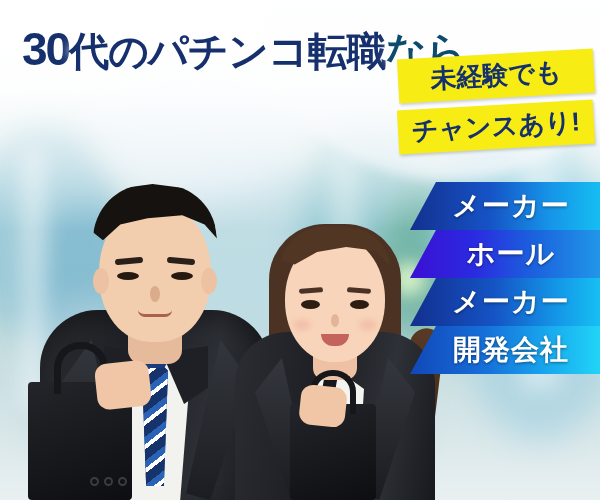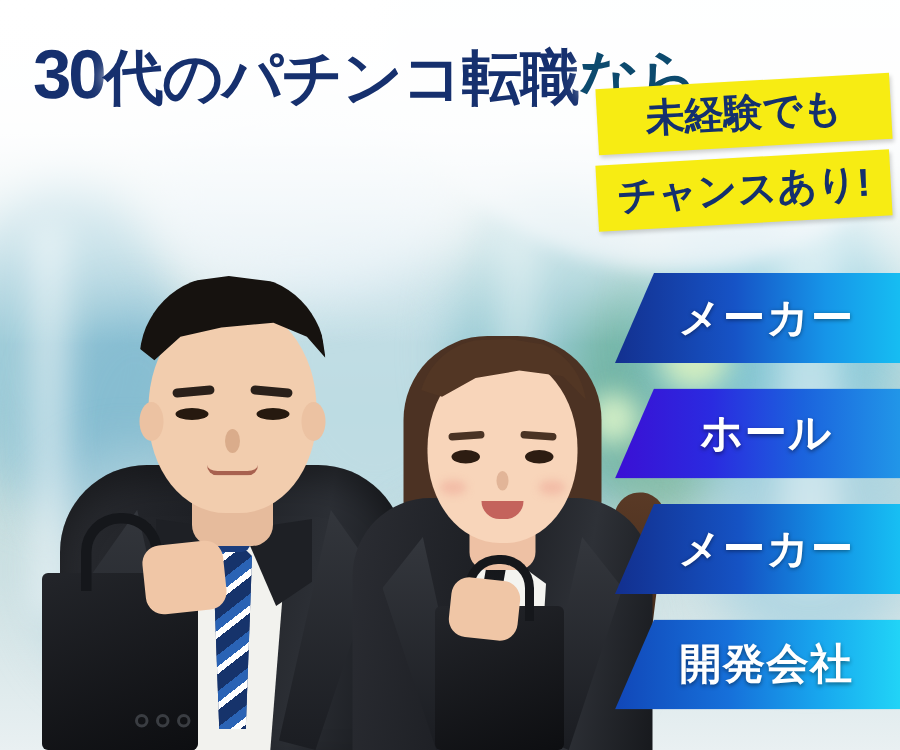--- a/index.html
+++ b/index.html
@@ -215,21 +215,21 @@
     font-size:26px;font-weight:700;letter-spacing:0px;
     padding:4px 10px 5px;white-space:nowrap;text-align:center;
     box-shadow:1px 2px 3px rgba(0,0,0,.18);
   }
   .badge-row.r1{transform:rotate(-3.2deg);}
   .badge-row.r2{transform:rotate(-3.2deg);margin-top:7px;}
 
   
   .cats{position:absolute;right:0;top:182px;width:190px;}
   .cat{
-    position:relative;height:60px;margin-bottom:17px;
+    position:relative;height:48px;
     display:flex;align-items:center;justify-content:center;
     clip-path:polygon(26px 0,100% 0,100% 100%,0 100%);
     box-shadow:0 2px 5px rgba(0,0,0,.22);
   }
   .cat span{
     color:#ffffff;font-size:28px;font-weight:700;letter-spacing:1px;
     text-shadow:0 1px 3px rgba(0,0,0,.45);
     transform:translateX(6px);
   }
   .cat.c0{background:linear-gradient(90deg,#13308f 0%,#1653c6 42%,#1695e8 74%,#16bdf2 100%);}

